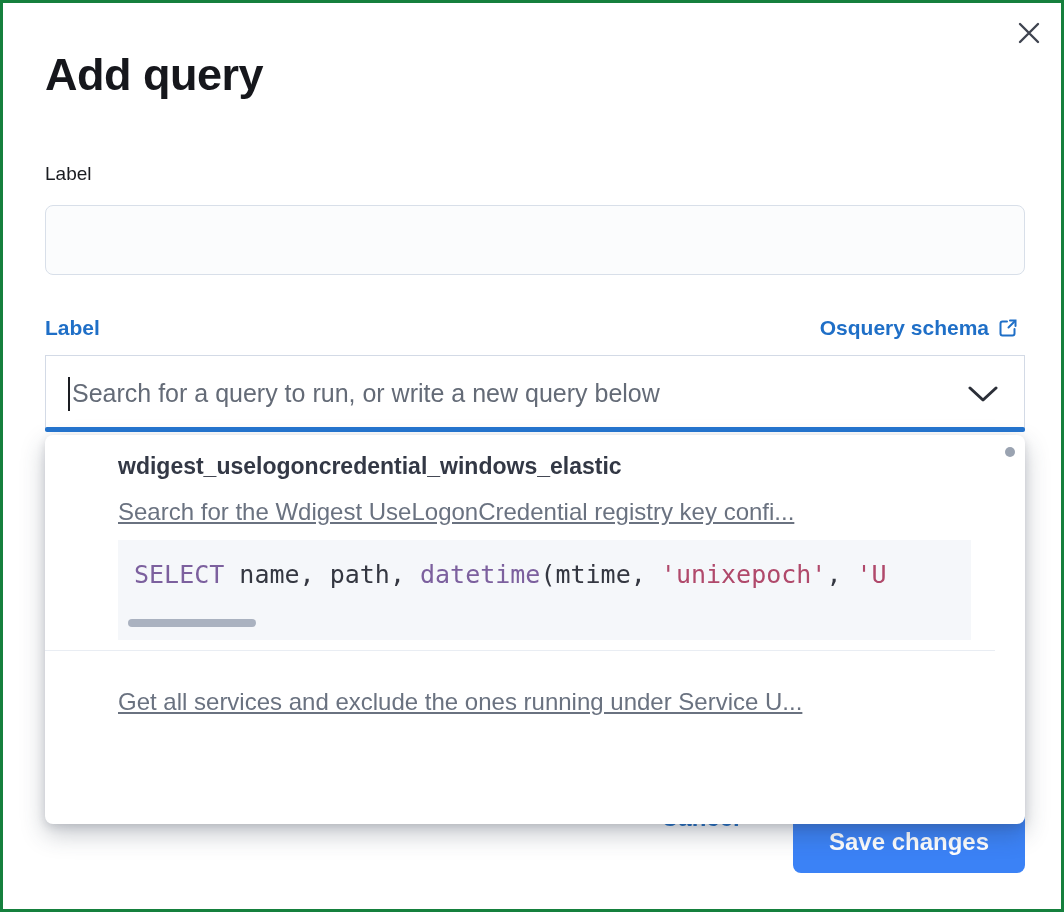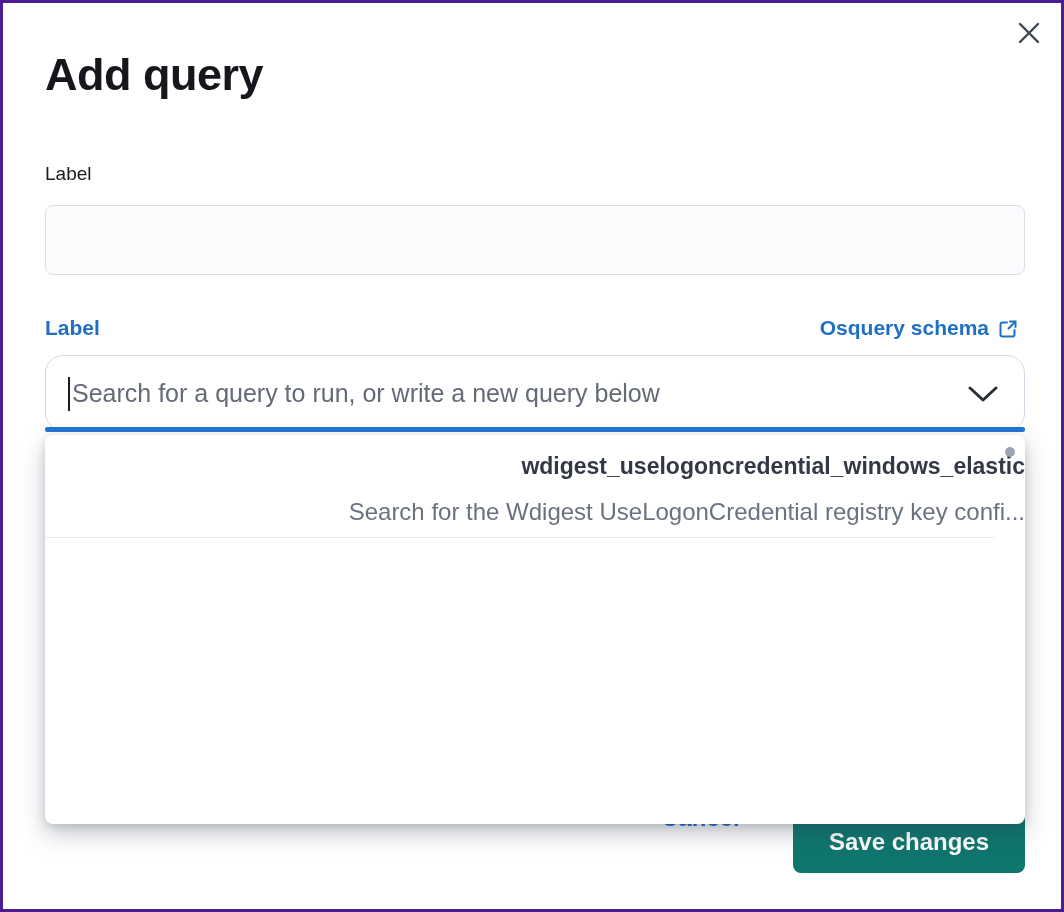--- a/index.html
+++ b/index.html
@@ -7,21 +7,21 @@
   body {
     font-family: "Liberation Sans", sans-serif;
     background: #ffffff;
     position: relative;
     overflow: hidden;
   }
   .modal {
     position: absolute;
     inset: 0;
     background: #ffffff;
-    border: 3px solid #4c1d95;
+    border: 3px solid #15803d;
   }
 
   
   .close-btn {
     position: absolute;
     top: 16px; right: 18px;
     width: 28px; height: 28px;
     background: transparent;
     border: none;
     cursor: pointer;
@@ -66,32 +66,32 @@
     font-weight: 700;
     color: #1f6fc7;
   }
   .schema-link {
     position: absolute;
     right: 42px; top: 313px;
     font-size: 21px;
     font-weight: 700;
     color: #1f6fc7;
     text-decoration: none;
-    display: flex; align-items: flex-end; gap: 8px;
+    display: flex; align-items: center; gap: 8px;
     cursor: pointer;
   }
 
   
   .combobox {
     position: absolute;
     left: 42px; top: 352px;
     width: 980px; height: 76px;
     background: #ffffff;
     border: 1px solid #d3dae6;
-    border-radius: 18px;
+    border-radius: 0;
   }
   .combobox .caret {
     position: absolute;
     left: 22px; top: 21px;
     width: 2px; height: 34px;
     background: #1a1c21;
   }
   .combobox .placeholder {
     position: absolute;
     left: 26px; top: 23px;
@@ -125,21 +125,21 @@
     font-weight: 700;
     color: #1f6fc7;
     cursor: pointer;
     z-index: 1;
     padding: 4px 10px;
   }
   .save-btn {
     position: absolute;
     left: 790px; top: 808px;
     width: 232px; height: 62px;
-    background: #0f766e;
+    background: #3b82f6;
     border: none;
     border-radius: 8px;
     font-family: "Liberation Sans", sans-serif;
     font-size: 24px;
     font-weight: 700;
     color: #ffffff;
     cursor: pointer;
     z-index: 1;
   }
 
@@ -157,34 +157,34 @@
   .scroll-dot {
     position: absolute;
     top: 12px; right: 10px;
     width: 10px; height: 10px;
     border-radius: 50%;
     background: #9aa3b1;
   }
   .option {
     padding: 17px 0 0 73px;
     cursor: pointer;
-    text-align: right;
   }
   .option-title {
     font-size: 23px;
     font-weight: 700;
     color: #333845;
     line-height: 28px;
   }
   .option-desc {
     margin-top: 17px;
     font-size: 24px;
     color: #6a7280;
     line-height: 30px;
     white-space: nowrap;
+    text-decoration: underline;
   }
   .code-block {
     position: relative;
     margin-top: 13px;
     width: 853px;
     height: 100px;
     background: #f5f7fa;
     padding: 20px 16px;
     overflow: hidden;
     white-space: nowrap;
@@ -247,21 +247,26 @@
 
   <button class="cancel-btn">Cancel</button>
   <button class="save-btn">Save changes</button>
 
   <div class="dropdown">
     <span class="scroll-dot"></span>
 
     <div class="option">
       <div class="option-title">wdigest_uselogoncredential_windows_elastic</div>
       <div class="option-desc">Search for the Wdigest UseLogonCredential registry key confi...</div>
+      <div class="code-block">
+        <span><span class="tok-kw">SELECT</span><span class="tok-pl"> name, path, </span><span class="tok-kw">datetime</span><span class="tok-pl">(mtime, </span><span class="tok-str">'unixepoch'</span><span class="tok-pl">, </span><span class="tok-str">'U</span></span>
+        <span class="hscrollbar"></span>
+      </div>
     </div>
 
     <hr class="option-divider">
 
     <div class="option">
+      <div class="option-desc">Get all services and exclude the ones running under Service U...</div>
     </div>
   </div>
 
 </div>
 
 </body></html>

